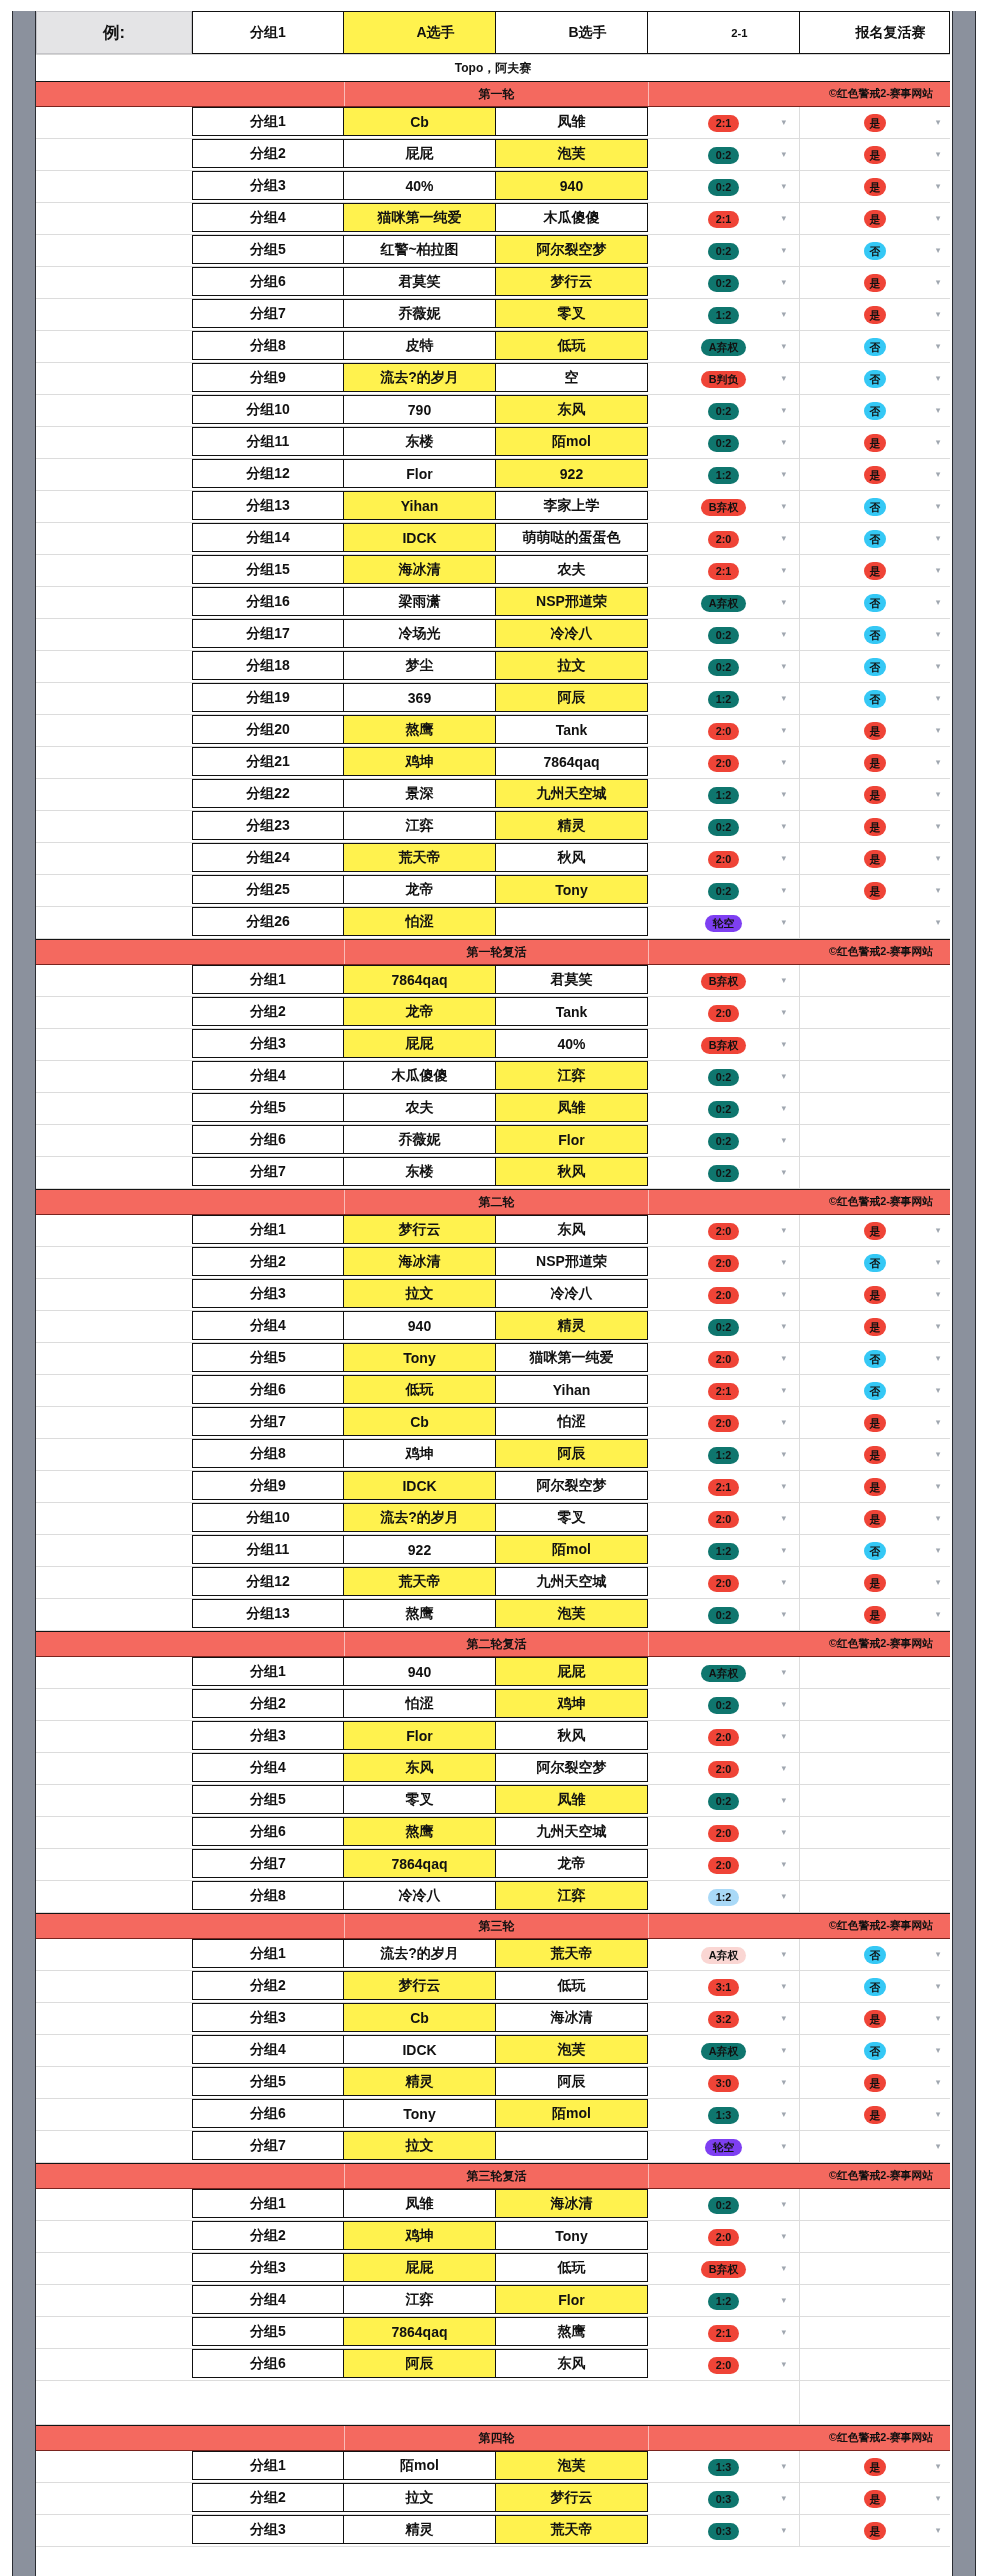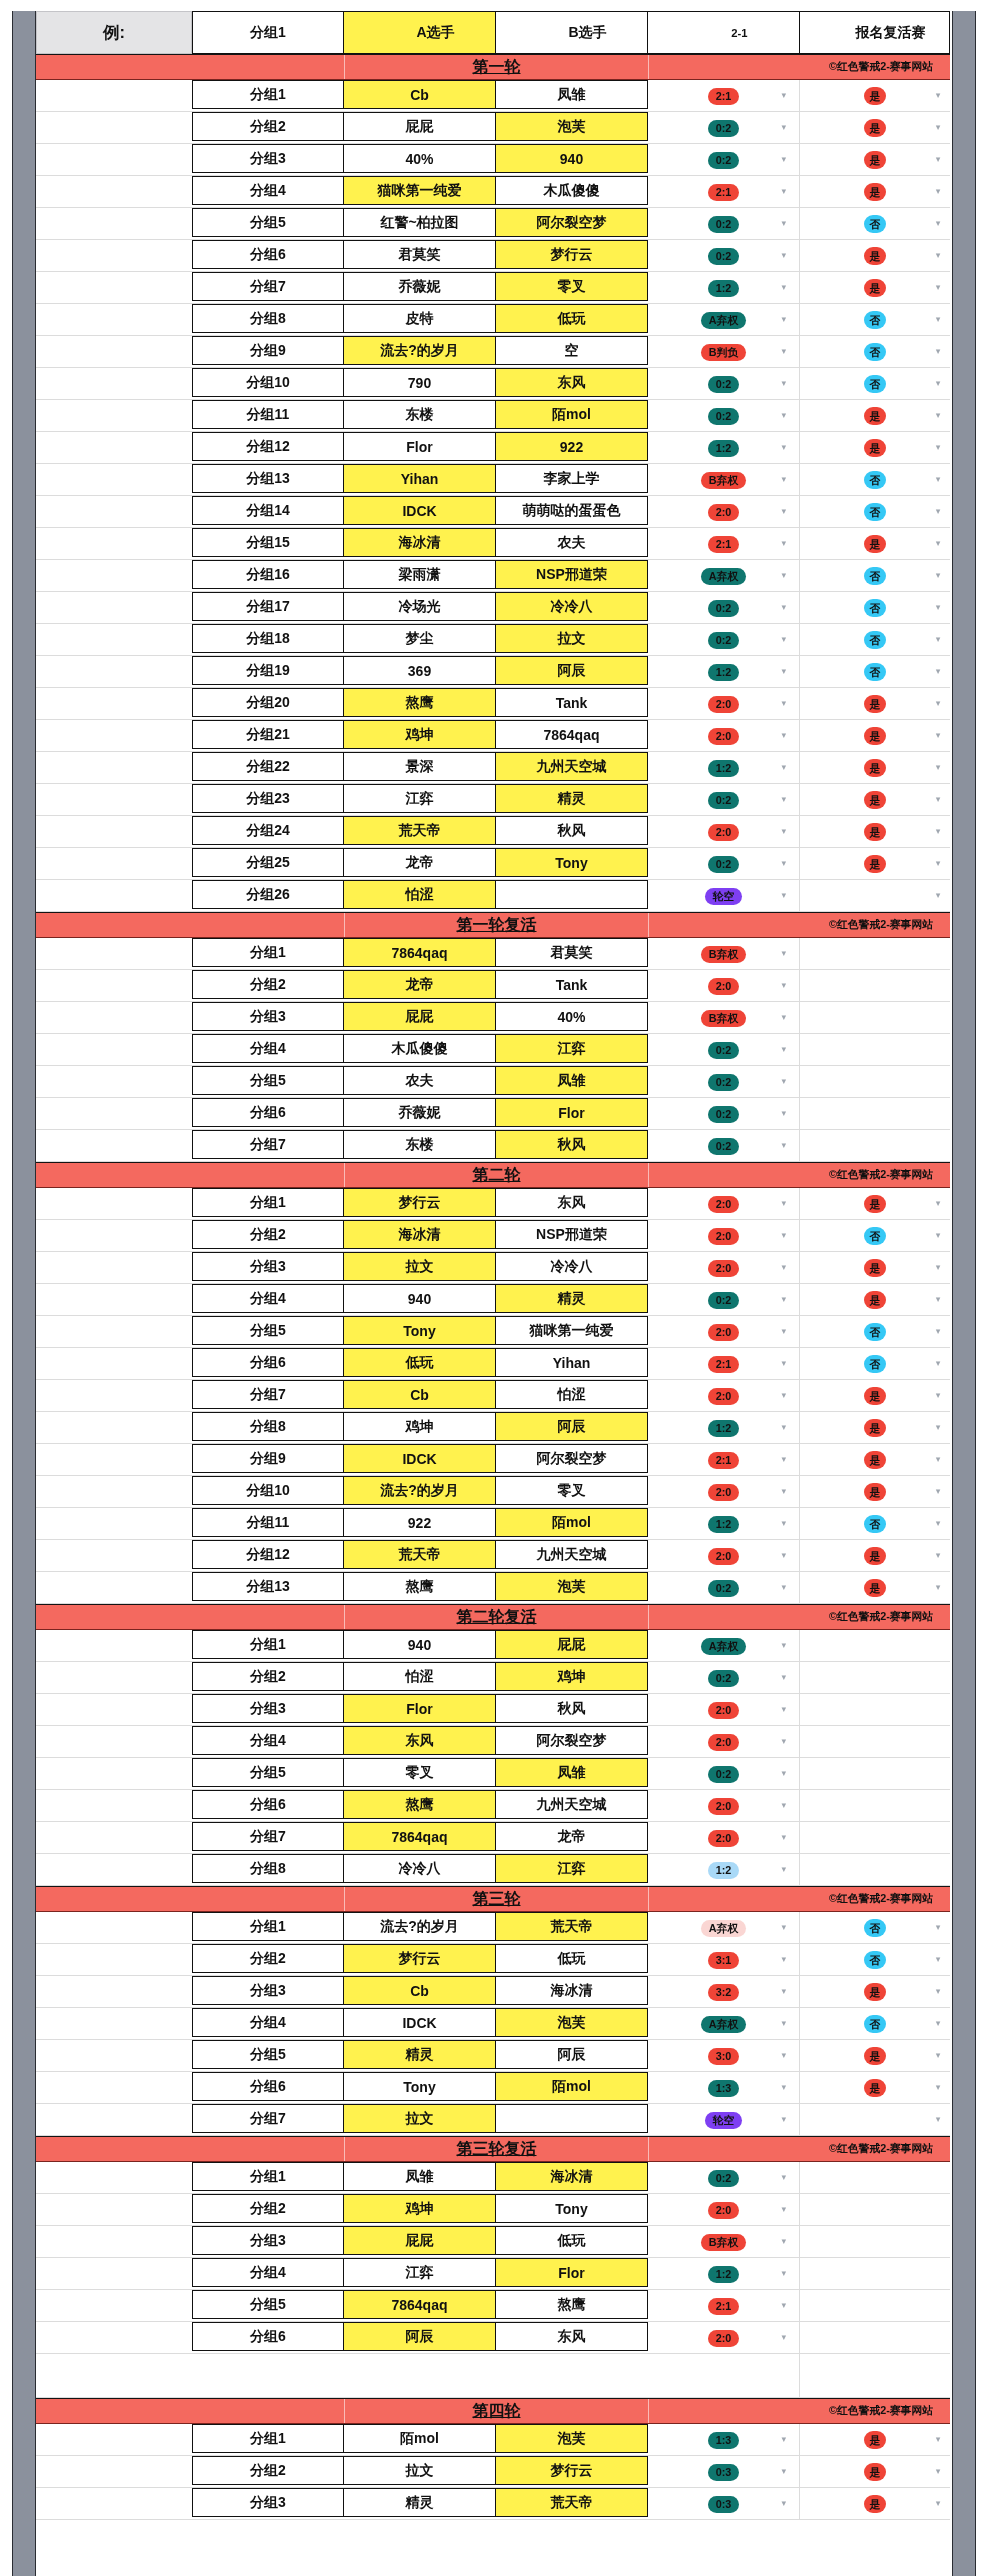--- a/index.html
+++ b/index.html
@@ -21,21 +21,21 @@
   .yellow{background:#FFF24E !important;}
   .title{height:44px;display:flex;align-items:center;justify-content:center;
          font-size:25px;font-weight:bold;}
   .subtitle{height:26px;display:flex;align-items:center;justify-content:center;
             font-size:12px;font-weight:bold;border-top:0.5px solid #D5D5D5;}
   
   .band{height:26px;display:flex;background:#F4695F;border-top:1.5px solid #141414;
         border-bottom:1px solid #7A241F;box-sizing:border-box;}
   .seg{display:flex;align-items:center;justify-content:center;font-weight:bold;box-sizing:border-box;height:100%;}
   .seg1{width:308px;}
-  .seg2{width:304px;border-left:0.5px solid rgba(255,255,255,.55);font-size:16px;text-decoration:underline;}
+  .seg2{width:304px;border-left:0.5px solid rgba(255,255,255,.55);font-size:12px;}
   .seg3{width:302px;border-left:0.5px solid rgba(255,255,255,.55);justify-content:flex-end;
         padding-right:17px;font-size:10.8px;}
   
   .row{position:relative;height:32px;display:flex;}
   .row::after{content:"";position:absolute;left:0;right:0;bottom:1px;height:0.5px;background:#DCDCDC;}
   .row.gap{height:44px;}
   .c0{width:156px;}
   .spacer{width:152px;height:29px;}
   .cell{position:relative;z-index:1;width:152px;height:29px;box-sizing:border-box;background:#fff;
         border:1.5px solid #111;display:flex;align-items:center;justify-content:center;
@@ -63,20 +63,21 @@
 
     <div class="hdr">
       <div class="excell">例:</div>
       <div class="lg">分组1</div>
       <div class="lg yellow">A选手</div>
       <div class="lg">B选手</div>
       <div class="lg score-lg">2-1</div>
       <div class="lg last">报名复活赛</div>
     </div>
 
+    <div class="subtitle">Topo，阿夫赛</div>
 
     <div id="sections">
         <div class="band">
           <div class="seg seg1"></div>
           <div class="seg seg2">第一轮</div>
           <div class="seg seg3">©红色警戒2-赛事网站</div>
         </div>
         <div class="row">
           <div class="c0"></div>
           <div class="cell">分组1</div>

